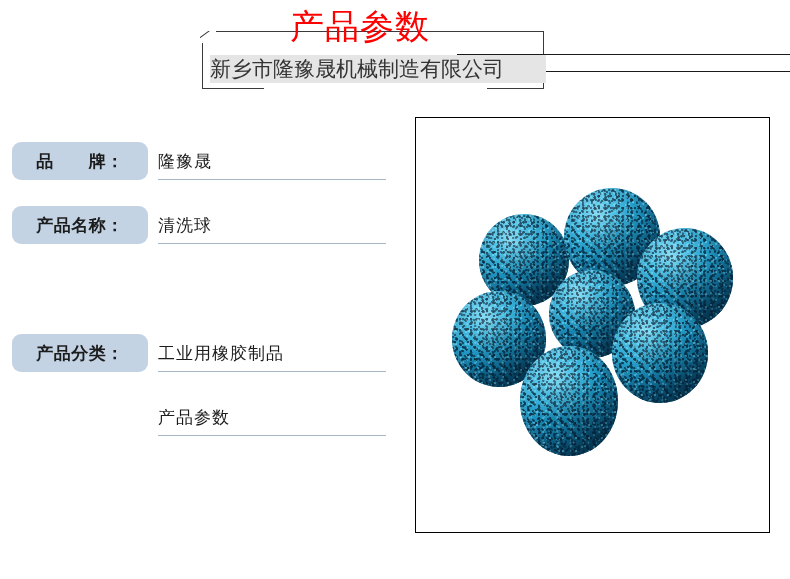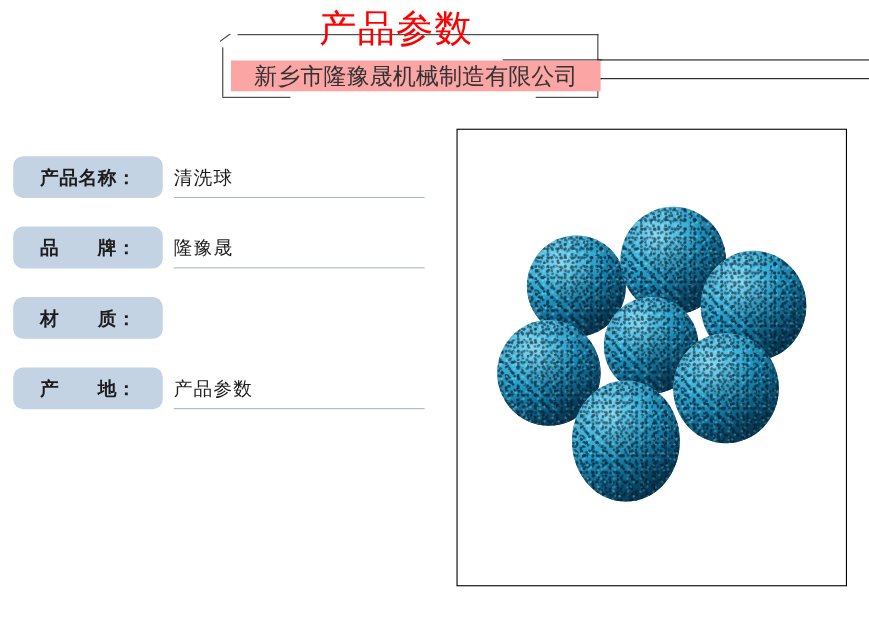--- a/index.html
+++ b/index.html
@@ -132,26 +132,26 @@
     color: #ff0000;
     letter-spacing: 1px;
     line-height: 40px;
     white-space: nowrap;
   }
   .banner-company {
     position: absolute;
     left: 210px;
     top: 55px;
     width: 336px;
-    text-align: center;
+    text-align: left;
     font-size: 21px;
     color: #333333;
     line-height: 28px;
     white-space: nowrap;
-    background: #fca5a5;
+    background: #e5e5e5;
   }
 
   
   .spec-list {
     position: absolute;
     left: 0;
     top: 134px;
     width: 400px;
   }
   .spec-row {
@@ -280,48 +280,50 @@
   <div class="rail-bottom"></div>
 
   <div class="banner-title">产品参数</div>
   <div class="banner-company">新乡市隆豫晟机械制造有限公司</div>
 </div>
 
 <div class="spec-list">
 
   <div class="spec-row">
     <div class="spec-pill">
+      <span class="spec-pill-label">品　　牌：</span>
+    </div>
+    <div class="spec-value-wrap">
+      <span class="spec-value">隆豫晟</span>
+    </div>
+  </div>
+
+  <div class="spec-row">
+    <div class="spec-pill">
       <span class="spec-pill-label">产品名称：</span>
     </div>
     <div class="spec-value-wrap">
       <span class="spec-value">清洗球</span>
     </div>
   </div>
 
+
+  <div class="spec-row">
+  </div>
+
   <div class="spec-row">
     <div class="spec-pill">
-      <span class="spec-pill-label">品　　牌：</span>
+      <span class="spec-pill-label">产品分类：</span>
     </div>
     <div class="spec-value-wrap">
-      <span class="spec-value">隆豫晟</span>
-    </div>
-  </div>
-
-
-  <div class="spec-row">
-    <div class="spec-pill">
-      <span class="spec-pill-label">材　　质：</span>
-    </div>
-  </div>
-
-
-  <div class="spec-row">
-    <div class="spec-pill">
-      <span class="spec-pill-label">产　　地：</span>
-    </div>
+      <span class="spec-value">工业用橡胶制品</span>
+    </div>
+  </div>
+
+  <div class="spec-row">
     <div class="spec-value-wrap">
       <span class="spec-value">产品参数</span>
     </div>
   </div>
 
 </div>
 
 <div class="photo-frame">
   <div class="ball-stage">
     <div class="ball" style="left:63px;  top:96px;  width:90px;  height:92px;"></div>

